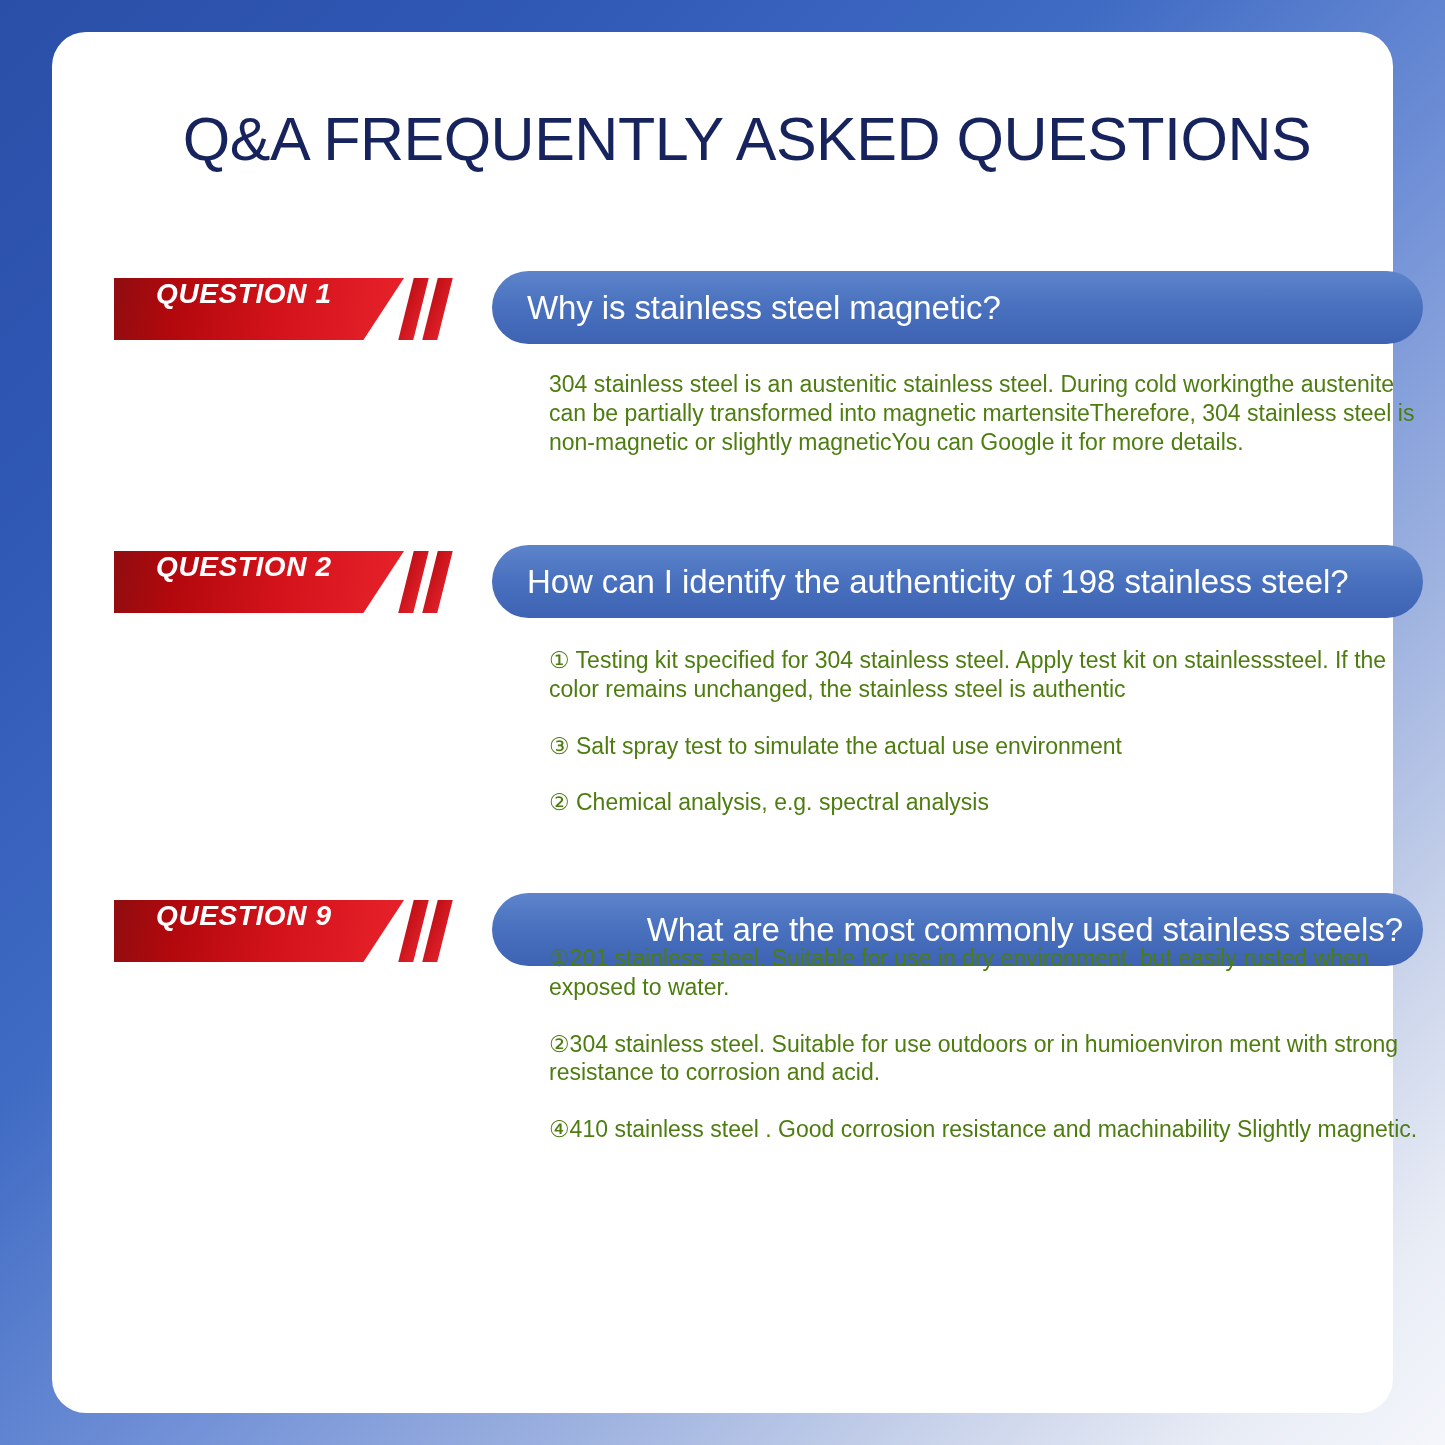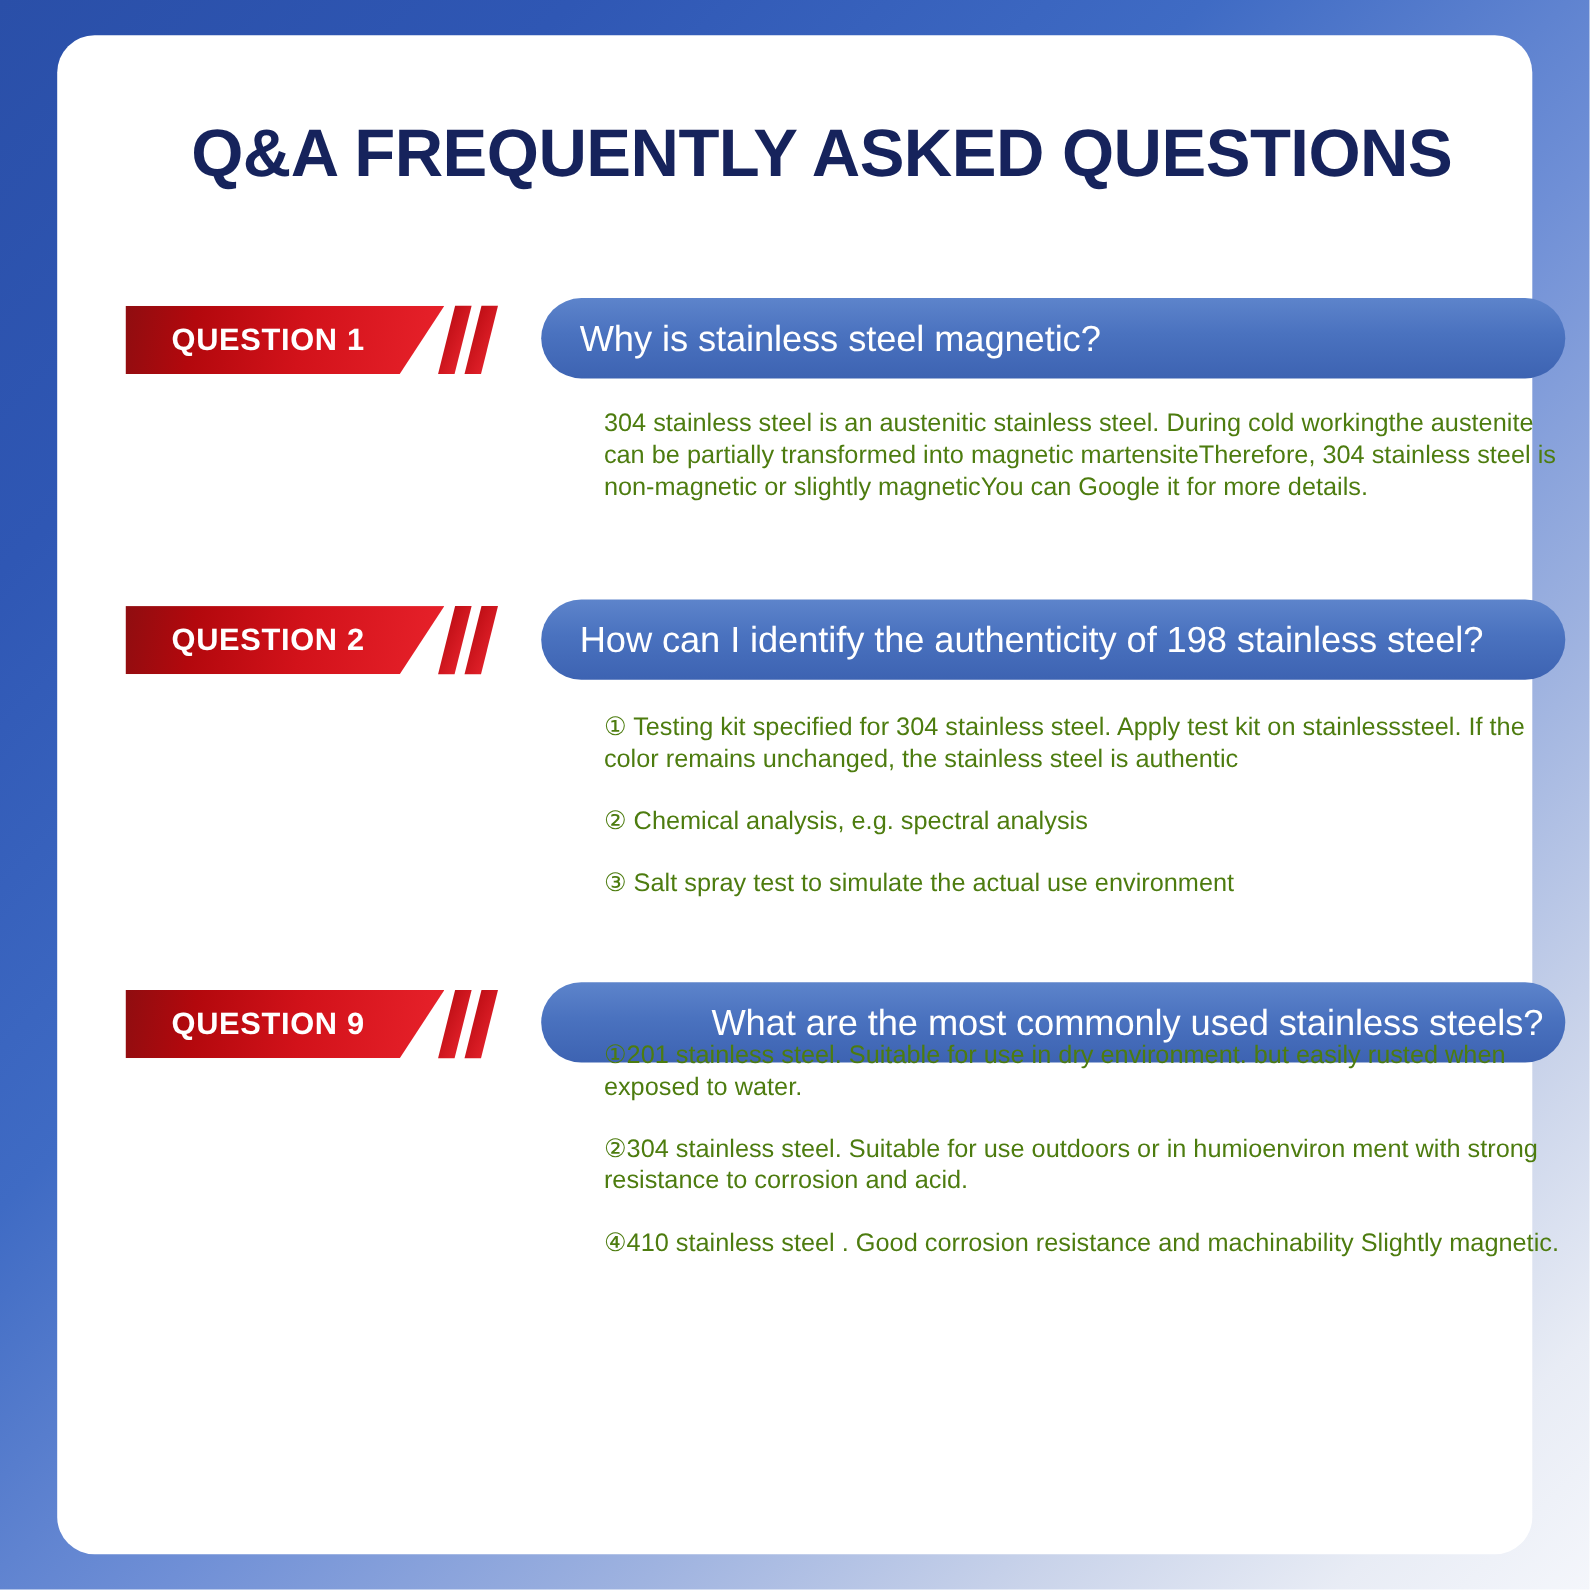--- a/index.html
+++ b/index.html
@@ -26,21 +26,21 @@
     padding: 0;
   }
 
   .title {
     position: absolute;
     left: 100px;
     top: 72px;
     width: 1190px;
     text-align: center;
     font-size: 61px;
-    font-weight: bold;
+    font-weight: normal;
     letter-spacing: -0.5px;
     color: #16235c;
     font-family: "Liberation Sans", sans-serif;
     white-space: nowrap;
   }
 
   .qa-block {
     position: absolute;
     left: 0;
     width: 100%;
@@ -55,21 +55,21 @@
   }
   .tag-main {
     position: absolute;
     left: 0;
     top: 0;
     width: 290px;
     height: 62px;
     background: linear-gradient(100deg, #8f0d10 0%, #b3080d 22%, #d2121a 55%, #e8222b 100%);
     clip-path: polygon(0 0, 100% 0, 86% 100%, 0 100%);
     display: flex;
-    align-items: center;
+    font-style: italic;
   }
   .tag-label {
     color: #ffffff;
     font-size: 28px;
     font-weight: bold;
     letter-spacing: 0.6px;
     margin-left: 42px;
     font-family: "Liberation Sans", sans-serif;
   }
   .slash {
@@ -149,22 +149,22 @@
         <span class="tag-label">QUESTION 2</span>
       </div>
       <div class="slash s1"></div>
       <div class="slash s2"></div>
     </div>
     <div class="q-pill" style="top:513px;">
       <span class="q-text">How can I identify the authenticity of 198 stainless steel?</span>
     </div>
     <div class="answer" style="top:614px;">
       <p>① Testing kit specified for 304 stainless steel. Apply test kit on stainlesssteel. If the color remains unchanged, the stainless steel is authentic</p>
+      <p>③ Salt spray test to simulate the actual use environment</p>
       <p>② Chemical analysis, e.g. spectral analysis</p>
-      <p>③ Salt spray test to simulate the actual use environment</p>
     </div>
   </div>
 
   <div class="qa-block">
     <div class="tag-wrap" style="top:868px;">
       <div class="tag-main">
         <span class="tag-label">QUESTION 9</span>
       </div>
       <div class="slash s1"></div>
       <div class="slash s2"></div>

